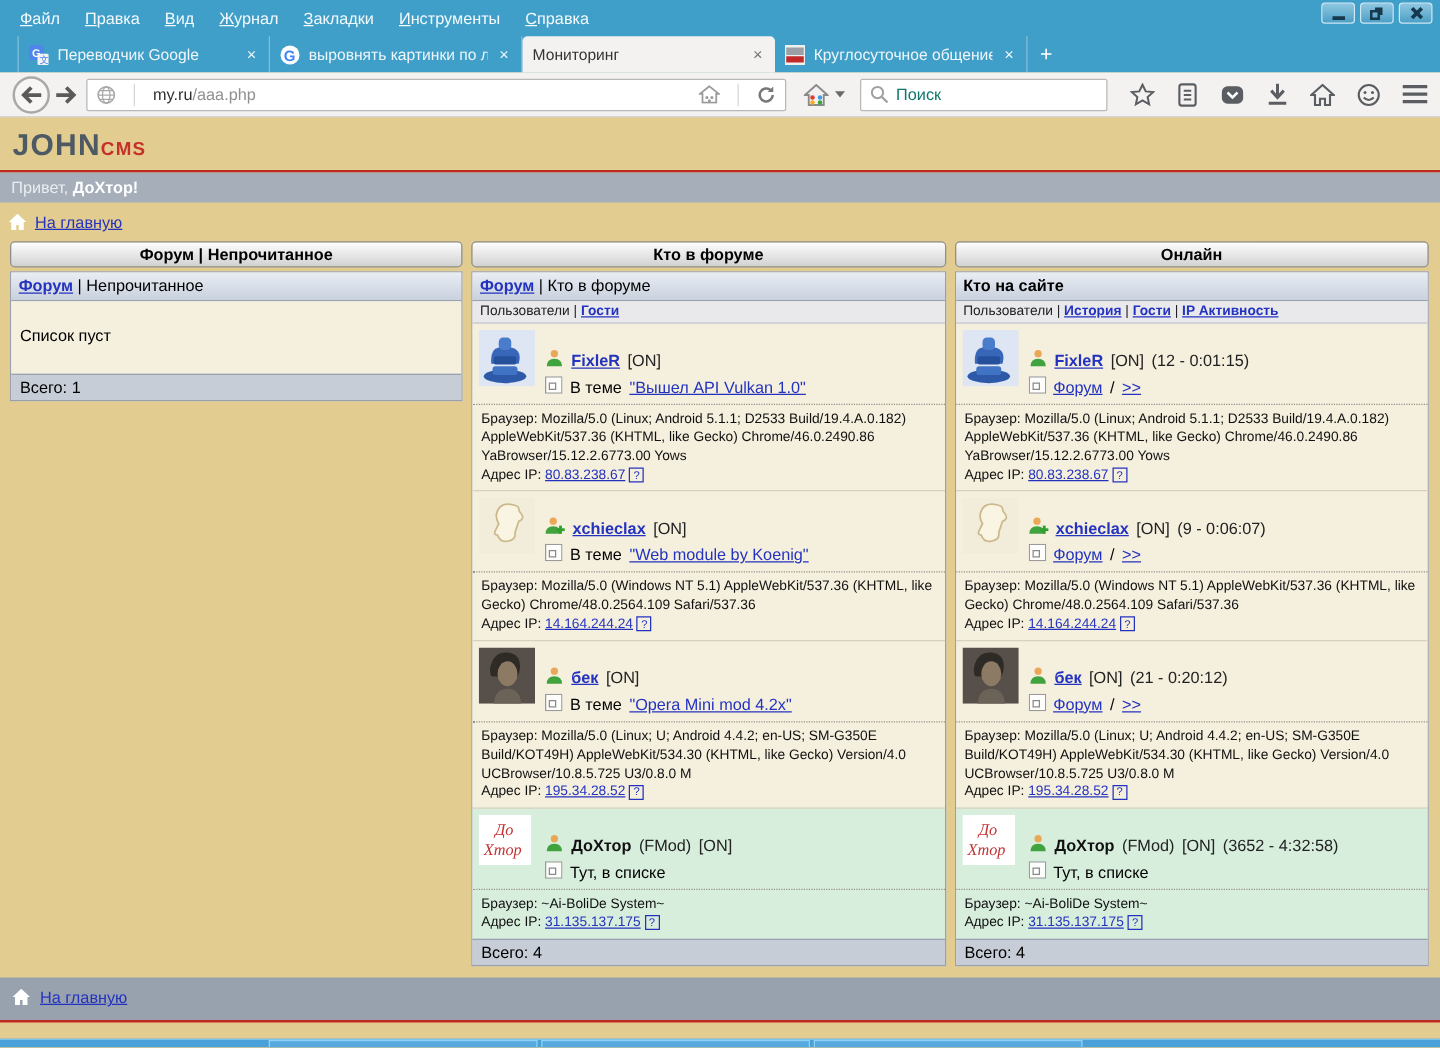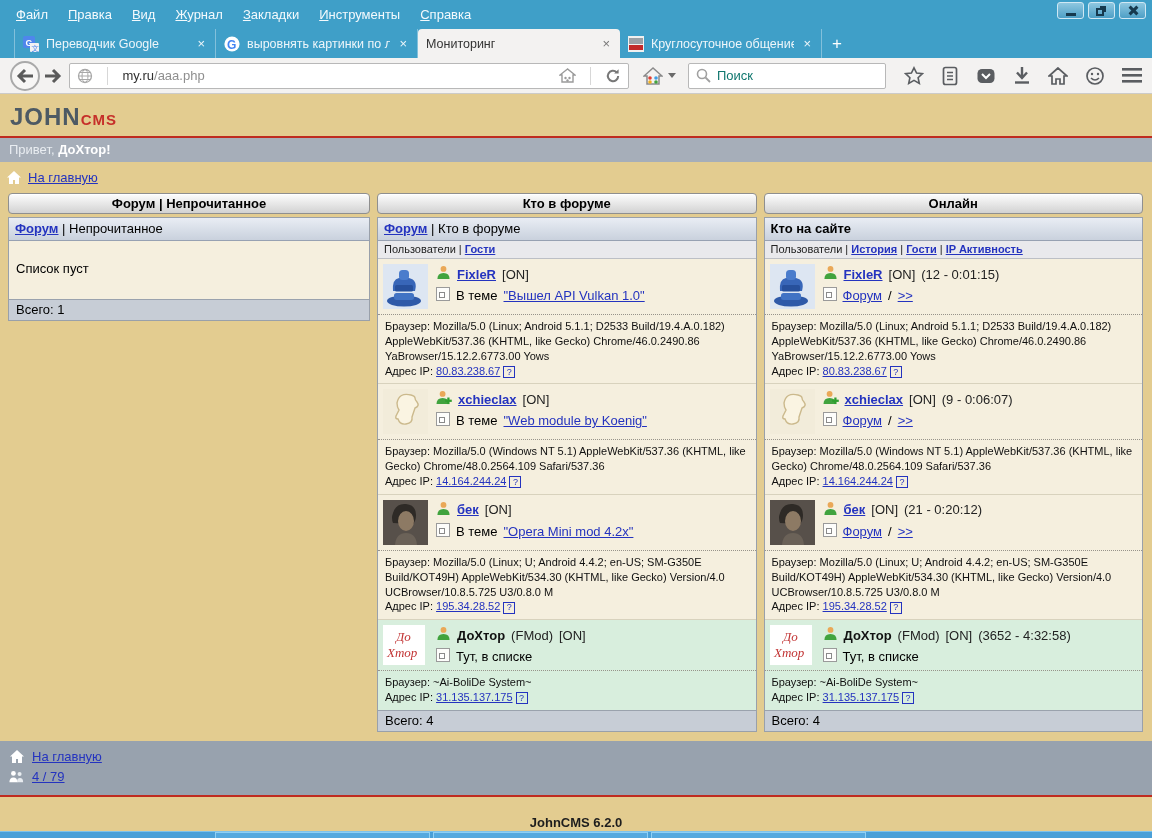--- a/index.html
+++ b/index.html
@@ -67,21 +67,21 @@
   .filter-bar a { font-weight:bold; font-size:11px; }
   .empty-body { height:58px; padding:20px 7px 0; background:#f5efde; }
   .col-total { height:21px; line-height:20px; background:#c7cdd6; border-top:1px solid #9aa2ad; padding:0 7px; }
 
   .entry { background:#f5efde; }
   .entry + .entry { border-top:1px solid #d8d2bd; }
   .entry.hl { background:#d8eedd; }
   .entry-main { display:flex; gap:8px; padding:5px 6px 5px 5px; }
   .avatar { width:45px; height:45px; flex:0 0 45px; }
   .avatar.sm { height:40px; }
-  .entry-lines { display:flex; flex-direction:column; gap:4px; padding-top:1px; min-width:0; }
+  .entry-lines { display:flex; flex-direction:column; gap:4px; padding-top:1px; min-width:0;margin-top:14px; }
   .u-line1,.u-line2 { display:flex; align-items:center; gap:6px; white-space:nowrap; }
   .u-name { font-weight:bold; }
   .u-name-plain { font-weight:bold; color:#111; }
   .u-meta { color:#222; }
   .entry-info { border-top:1px dotted #97938a; padding:4px 7px 5px; font-size:11px; line-height:1.35; color:#101010; }
   .entry-info a { font-size:11px; }
   .help-box { display:inline-flex; width:12px; height:12px; border:1px solid #2433bf; color:#2433bf; font-size:9px; align-items:center; justify-content:center; margin-left:3px; vertical-align:middle; }
 
   .bottom-bar { margin-top:9px; background:#98a2ae; padding:6px 9px 8px; }
   .bb-row { height:20px; display:flex; align-items:center; gap:8px; }
@@ -565,31 +565,20 @@
 
   <div class="bottom-bar">
     <div class="bb-row">
       <span class="nav-ic">
           <svg width="14" height="13" viewBox="0 0 14 13">
             <path d="M7 0L0 6.5h2V13h4V9h2v4h4V6.5h2z" fill="#fff"></path>
           </svg>
         </span>
       <a>На главную</a>
     </div>
-    <div class="bb-row">
-      <span class="nav-ic">
-          <svg width="17" height="13" viewBox="0 0 17 13">
-            <circle cx="5" cy="3" r="2.7" fill="#fff"></circle>
-            <path d="M.5 13q0-5.5 4.5-5.5T9.5 13z" fill="#fff"></path>
-            <circle cx="12" cy="3.6" r="2.3" fill="#e8ecf0"></circle>
-            <path d="M9 13q0-4.8 3.5-4.8T16 13z" fill="#e8ecf0"></path>
-          </svg>
-        </span>
-      <a>4 / 79</a>
-    </div>
   </div>
   <div class="red-rule"></div>
   <div class="version">JohnCMS 6.2.0</div>
 </div>
 
 <div class="taskbar">
   <span class="tb-btn"></span>
   <span class="tb-btn"></span>
   <span class="tb-btn"></span>
 </div>

